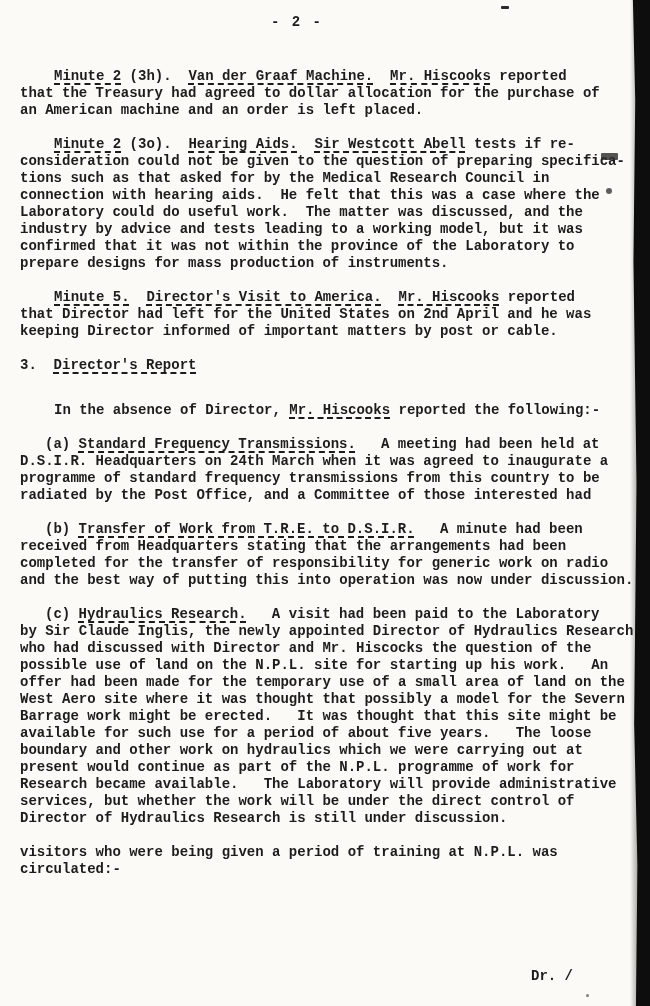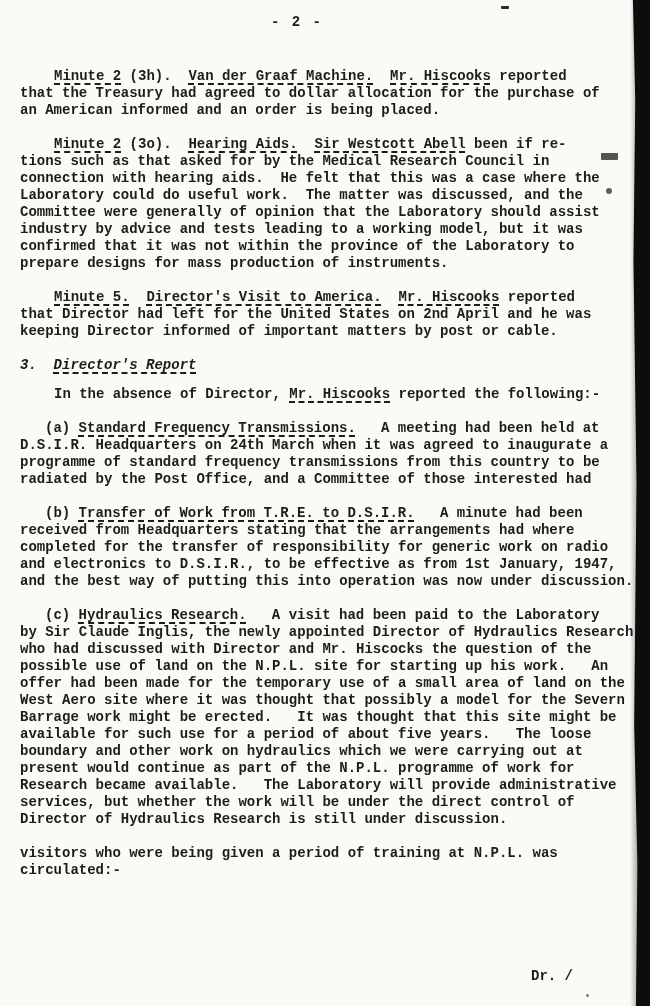--- a/index.html
+++ b/index.html
@@ -23,21 +23,21 @@
     padding-top: 14px;
     margin-bottom: 37px;
     text-align: center;
     letter-spacing: 2px;
     transform: translateX(-28px);
   }
   .content {
     padding-left: 20px;
   }
   .block { margin-bottom: 17px; }
-  .block.heading { margin-bottom: 12px; font-style: italic; }
+  .block.heading { margin-bottom: 28px; }
   .line { white-space: pre; }
   .block.minute .line.first { padding-left: 34px; }
   .block.plain  .line.first { padding-left: 34px; }
   .block.lettered .line.first { padding-left: 25px; }
   .u {
     text-decoration: underline;
     text-decoration-style: dashed;
     text-decoration-thickness: 1.8px;
     text-underline-offset: 3px;
   }
@@ -76,28 +76,28 @@
 </style>
 </head>
 <body>
 
 <div class="page" style="--ink: #1c1c1c; --paper: #fbfaf6;">
   <div class="page-number">- 2 -</div>
   <div class="content" id="content">
       <div class="block minute">
         <div class="line first"><span class="u">Minute 2</span><span> (3h).  </span><span class="u">Van der Graaf Machine.</span><span>  </span><span class="u">Mr. Hiscooks</span><span> reported</span></div>
         <div class="line"><span>that the Treasury had agreed to dollar allocation for the purchase of</span></div>
-        <div class="line"><span>an American informed and an order is being placed.</span></div>
+        <div class="line"><span>an American machine and an order is left placed.</span></div>
       </div>
       <div class="block minute">
-        <div class="line first"><span class="u">Minute 2</span><span> (3o).  </span><span class="u">Hearing Aids.</span><span>  </span><span class="u">Sir Westcott Abell</span><span> been if re-</span></div>
+        <div class="line first"><span class="u">Minute 2</span><span> (3o).  </span><span class="u">Hearing Aids.</span><span>  </span><span class="u">Sir Westcott Abell</span><span> tests if re-</span></div>
+        <div class="line"><span>consideration could not be given to the question of preparing specifica-</span></div>
         <div class="line"><span>tions such as that asked for by the Medical Research Council in</span></div>
         <div class="line"><span>connection with hearing aids.  He felt that this was a case where the</span></div>
         <div class="line"><span>Laboratory could do useful work.  The matter was discussed, and the</span></div>
-        <div class="line"><span>Committee were generally of opinion that the Laboratory should assist</span></div>
         <div class="line"><span>industry by advice and tests leading to a working model, but it was</span></div>
         <div class="line"><span>confirmed that it was not within the province of the Laboratory to</span></div>
         <div class="line"><span>prepare designs for mass production of instruments.</span></div>
       </div>
       <div class="block minute">
         <div class="line first"><span class="u">Minute 5.</span><span>  </span><span class="u">Director's Visit to America.</span><span>  </span><span class="u">Mr. Hiscooks</span><span> reported</span></div>
         <div class="line"><span>that Director had left for the United States on 2nd April and he was</span></div>
         <div class="line"><span>keeping Director informed of important matters by post or cable.</span></div>
       </div>
       <div class="block heading">
@@ -107,23 +107,22 @@
         <div class="line first"><span>In the absence of Director, </span><span class="u">Mr. Hiscooks</span><span> reported the following:-</span></div>
       </div>
       <div class="block lettered">
         <div class="line first"><span>(a) </span><span class="u">Standard Frequency Transmissions.</span><span>   A meeting had been held at</span></div>
         <div class="line"><span>D.S.I.R. Headquarters on 24th March when it was agreed to inaugurate a</span></div>
         <div class="line"><span>programme of standard frequency transmissions from this country to be</span></div>
         <div class="line"><span>radiated by the Post Office, and a Committee of those interested had</span></div>
       </div>
       <div class="block lettered">
         <div class="line first"><span>(b) </span><span class="u">Transfer of Work from T.R.E. to D.S.I.R.</span><span>   A minute had been</span></div>
-        <div class="line"><span>received from Headquarters stating that the arrangements had where</span></div>
+        <div class="line"><span>received from Headquarters stating that the arrangements had been</span></div>
         <div class="line"><span>completed for the transfer of responsibility for generic work on radio</span></div>
-        <div class="line"><span>and electronics to D.S.I.R., to be effective as from 1st January, 1947,</span></div>
         <div class="line"><span>and the best way of putting this into operation was now under discussion.</span></div>
       </div>
       <div class="block lettered">
         <div class="line first"><span>(c) </span><span class="u">Hydraulics Research.</span><span>   A visit had been paid to the Laboratory</span></div>
         <div class="line"><span>by Sir Claude Inglis, the newly appointed Director of Hydraulics Research,</span></div>
         <div class="line"><span>who had discussed with Director and Mr. Hiscocks the question of the</span></div>
         <div class="line"><span>possible use of land on the N.P.L. site for starting up his work.   An</span></div>
         <div class="line"><span>offer had been made for the temporary use of a small area of land on the</span></div>
         <div class="line"><span>West Aero site where it was thought that possibly a model for the Severn</span></div>
         <div class="line"><span>Barrage work might be erected.   It was thought that this site might be</span></div>

